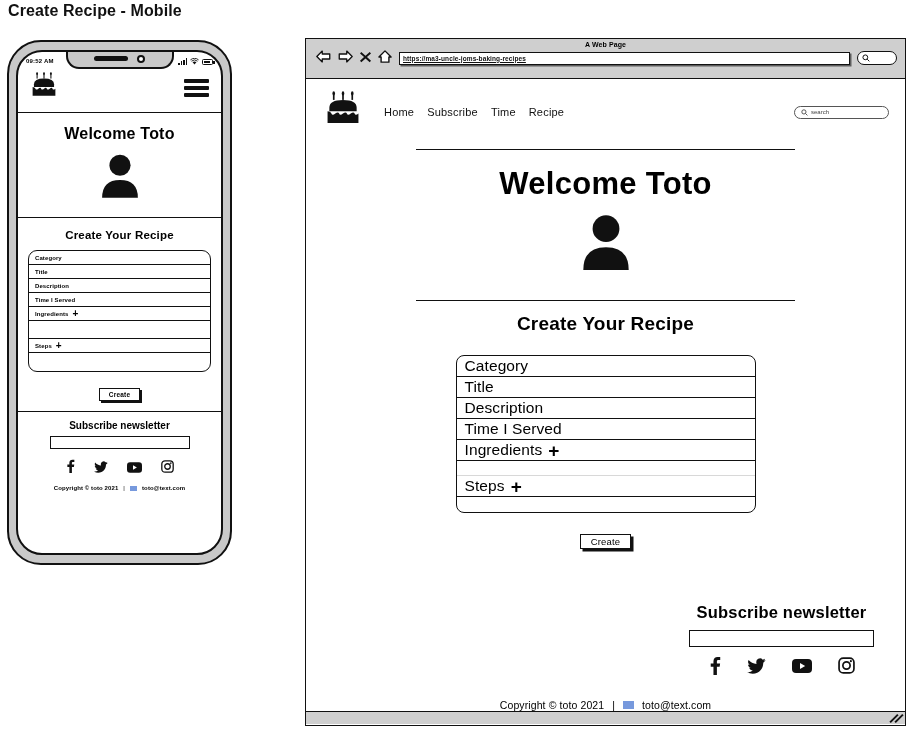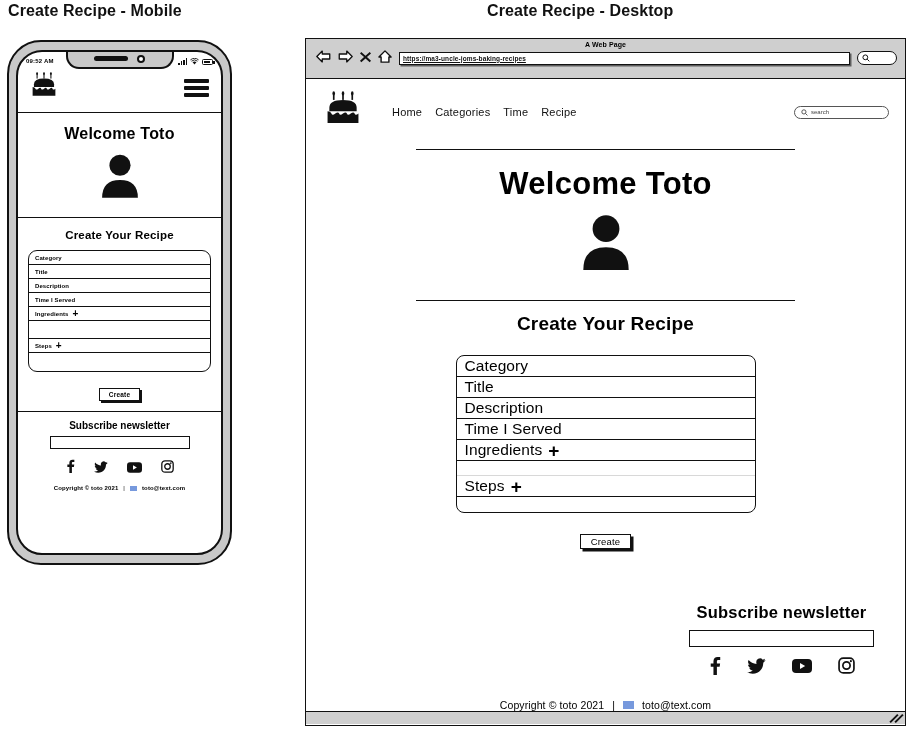--- a/index.html
+++ b/index.html
@@ -238,21 +238,21 @@
   }
   .d-nav {
     display: flex; align-items: center;
     padding: 12px 16px 8px 18px;
     gap: 16px;
   }
   .d-nav-links {
     display: flex; align-items: center; gap: 13px;
     font-size: 11px;
     letter-spacing: .2px;
-    margin-left: 14px;
+    margin-left: 6px;
   }
   .d-nav-links a { color: #111; text-decoration: none; cursor: pointer; }
   .d-search {
     margin-left: auto;
     width: 95px; height: 13px;
     border: 1.2px solid #555;
     border-radius: 8px;
     background: #fff;
     display: flex; align-items: center; gap: 3px;
     padding: 0 6px;
@@ -355,21 +355,20 @@
   }
   .grip i:nth-child(1){ right: 7px; top: -1px; }
   .grip i:nth-child(2){ right: 2px; top: -1px; }
 </style>
 </head>
 <body>
 
 <div class="stage">
 
   <div class="caption" id="caption-mobile">Create Recipe - Mobile</div>
-  <div class="caption" id="caption-desktop">Create Recipe - Desktop</div>
 
   <div class="phone">
     <div class="phone-screen">
 
       <div class="notch">
         <span class="speaker"></span>
         <span class="cam"></span>
       </div>
 
       <div class="statusbar">
@@ -542,21 +541,21 @@
             <rect x="46.2" y="6" width="2.8" height="9" fill="#111"></rect>
             <ellipse cx="16.4" cy="4" rx="2.2" ry="3.4" fill="#111"></ellipse>
             <ellipse cx="32" cy="4" rx="2.2" ry="3.4" fill="#111"></ellipse>
             <ellipse cx="47.6" cy="4" rx="2.2" ry="3.4" fill="#111"></ellipse>
             <path d="M9 28 q0 -13 23 -13 q23 0 23 13 v6 H9 Z" fill="#111"></path>
             <path d="M6 34 q5 0 6.5 4 q1.5 4 6.5 0 q5 -4 6.5 0 q1.5 4 6.5 0 q5 -4 6.5 0 q1.5 4 6.5 0 q5 -4 6.5 0 q1.5 4 6.5 0 v16 H6 Z" fill="#111"></path>
           </svg>
         </span>
         <span class="d-nav-links">
           <a>Home</a>
-          <a>Categories</a>
+          <a>Subscribe</a>
           <a>Time</a>
           <a>Recipe</a>
         </span>
         <span class="d-search">
           <svg width="7" height="7" viewBox="0 0 12 12">
             <circle cx="5" cy="5" r="3.6" fill="none" stroke="#444" stroke-width="1.5"></circle>
             <line x1="7.8" y1="7.8" x2="11" y2="11" stroke="#444" stroke-width="1.5"></line>
           </svg>
           <span>search</span>
         </span>

